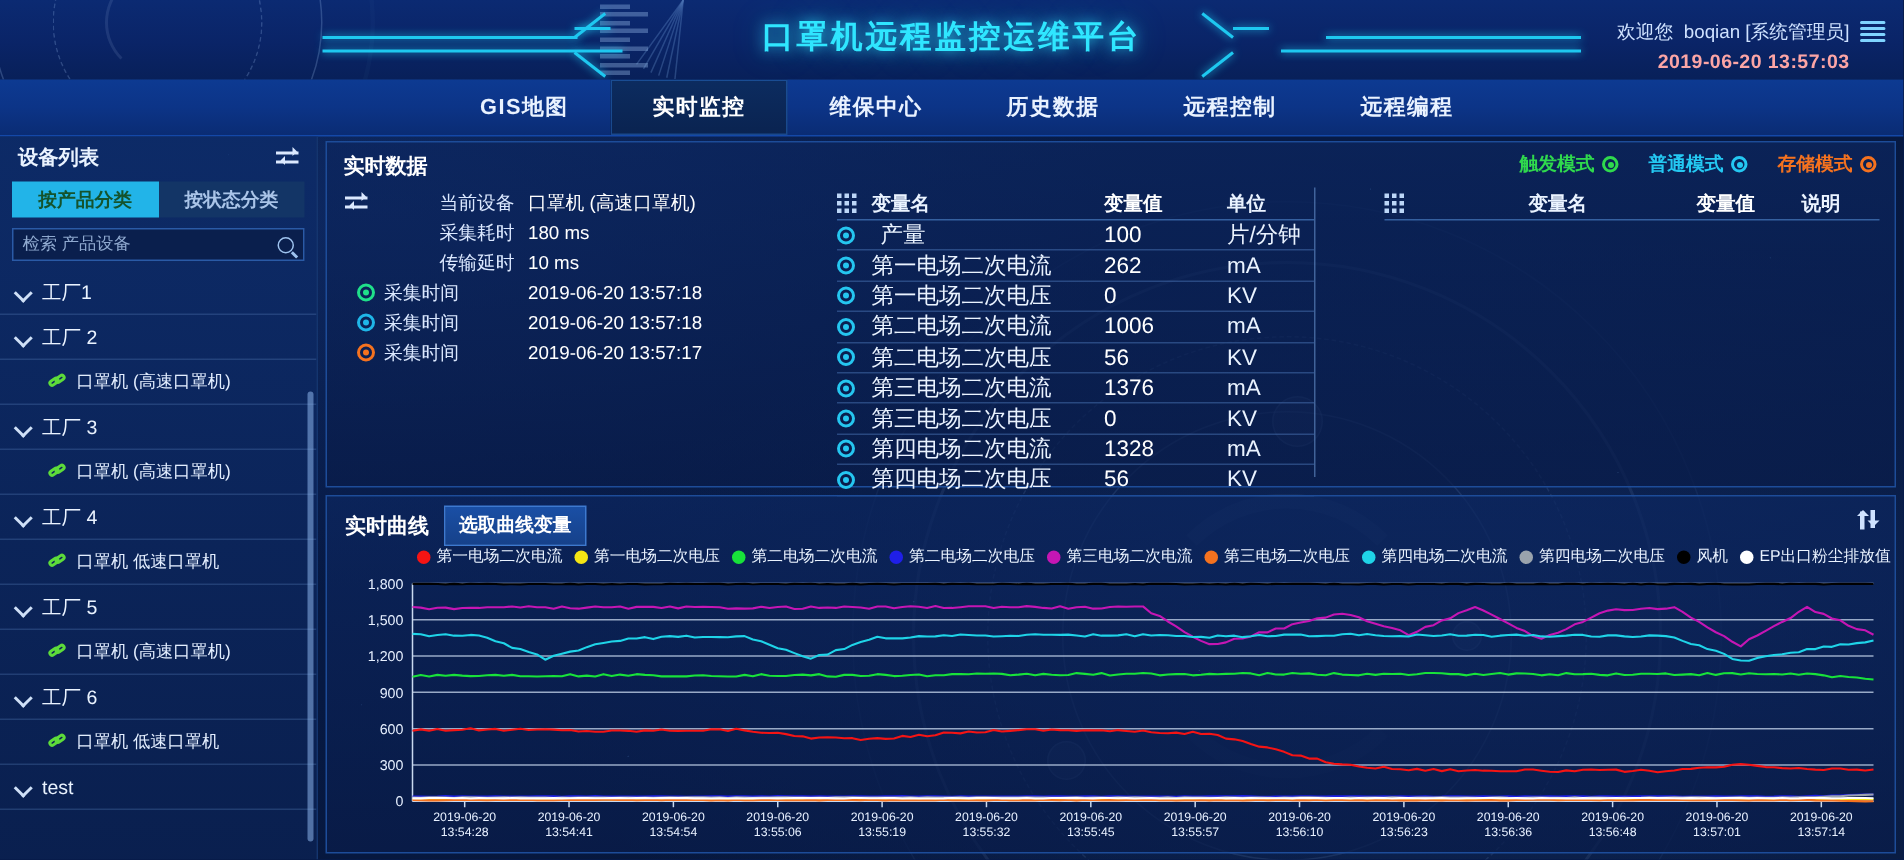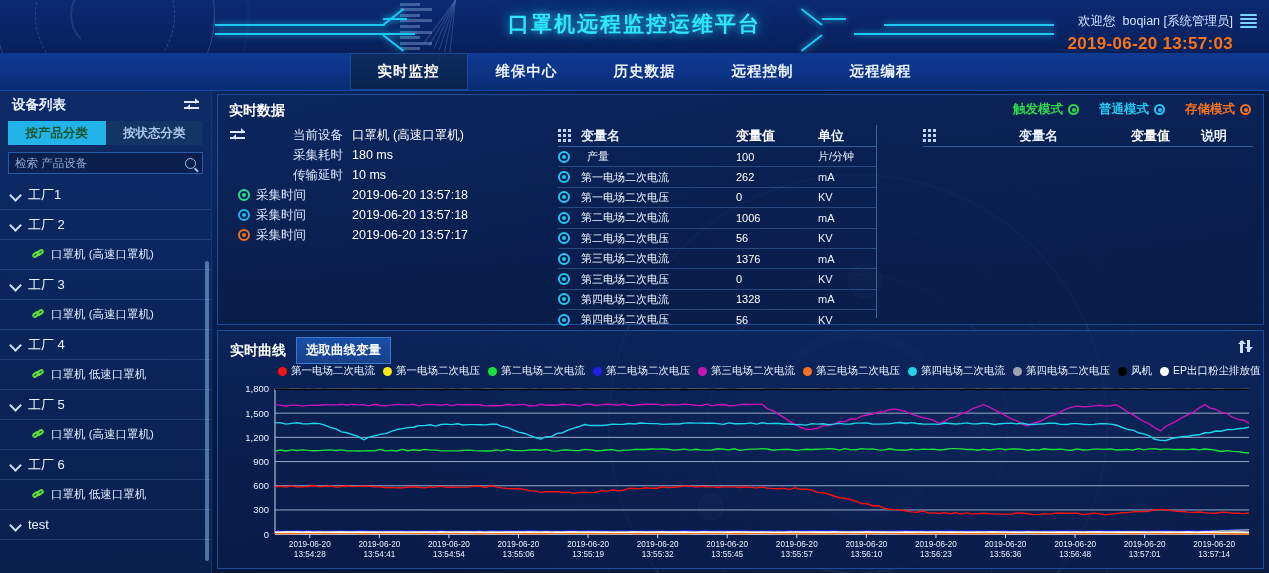--- a/index.html
+++ b/index.html
@@ -86,21 +86,21 @@
     position:absolute; top:20px; width:240px; height:28px; pointer-events:none;
   }
   .title-deco.left{left:215px;}
   .title-deco.right{right:215px;}
   .title-deco span{position:absolute;height:2px;background:#1ec8f0;box-shadow:0 0 6px rgba(30,200,240,.9);}
   .ln1{top:4px;width:170px;}
   .ln2{top:13px;width:200px;}
   .chev{position:absolute;width:24px;height:24px;}
   .chev i{position:absolute;width:26px;height:2px;background:#1ec8f0;box-shadow:0 0 6px rgba(30,200,240,.9);}
   .welcome{font-size:12.5px;color:#cfe2ff;}
-  .datetime{font-size:17px;font-weight:bold;color:#f97316;letter-spacing:.3px;}
+  .datetime{font-size:13px;font-weight:bold;color:#fca5a5;letter-spacing:.3px;}
   .menu-icon{
     position:absolute; right:12px; top:14px; width:17px;height:14px;
     display:flex;flex-direction:column;justify-content:space-between;cursor:pointer;
   }
   .menu-icon i{display:block;height:2px;background:#7fd4ff;border-radius:1px;
     background-image:linear-gradient(90deg,#7fd4ff 0 3px,transparent 3px 5px,#7fd4ff 5px 100%);}
   .user-text{position:absolute;right:36px;top:12px;text-align:right;line-height:1.5;}
 
   
   .nav{
@@ -231,21 +231,21 @@
   .grid-icon{
     width:13px;height:13px;flex:none;margin-right:10px;
     background-image:
       linear-gradient(#bcd6f7 0 0),linear-gradient(#bcd6f7 0 0),linear-gradient(#bcd6f7 0 0),
       linear-gradient(#bcd6f7 0 0),linear-gradient(#bcd6f7 0 0),linear-gradient(#bcd6f7 0 0),
       linear-gradient(#bcd6f7 0 0),linear-gradient(#bcd6f7 0 0),linear-gradient(#bcd6f7 0 0);
     background-size:3px 3px;background-repeat:no-repeat;
     background-position:0 0,5px 0,10px 0,0 5px,5px 5px,10px 5px,0 10px,5px 10px,10px 10px;
   }
   .vt-row{
-    display:flex;align-items:center;height:20.4px;font-size:11px;
+    display:flex;align-items:center;height:20.4px;font-size:15px;
     border-bottom:1px solid rgba(80,125,190,.45);cursor:pointer;justify-content:flex-end;
   }
   .vt-row .c-ic{width:23px;flex:none;display:flex;align-items:center;}
   .ring{
     width:12px;height:12px;border-radius:50%;border:2px solid #25c6f0;
     display:flex;align-items:center;justify-content:center;
   }
   .ring i{width:4px;height:4px;border-radius:50%;background:#25c6f0;display:block;}
   .col-name{flex:1;color:#eaf3ff;white-space:nowrap;}
   .col-val{width:82px;color:#ffffff;}
@@ -380,20 +380,21 @@
   <div class="menu-icon">
     <i></i>
       <i></i>
       <i></i>
       <i></i>
   </div>
 </div>
 
 <div class="nav">
   <div class="nav-inner">
+    <div class="nav-item">GIS地图</div>
     <div class="nav-item active">实时监控</div>
     <div class="nav-item">维保中心</div>
     <div class="nav-item">历史数据</div>
     <div class="nav-item">远程控制</div>
     <div class="nav-item">远程编程</div>
   </div>
 </div>
 
 <div class="sidebar">
   <div class="sb-head">

